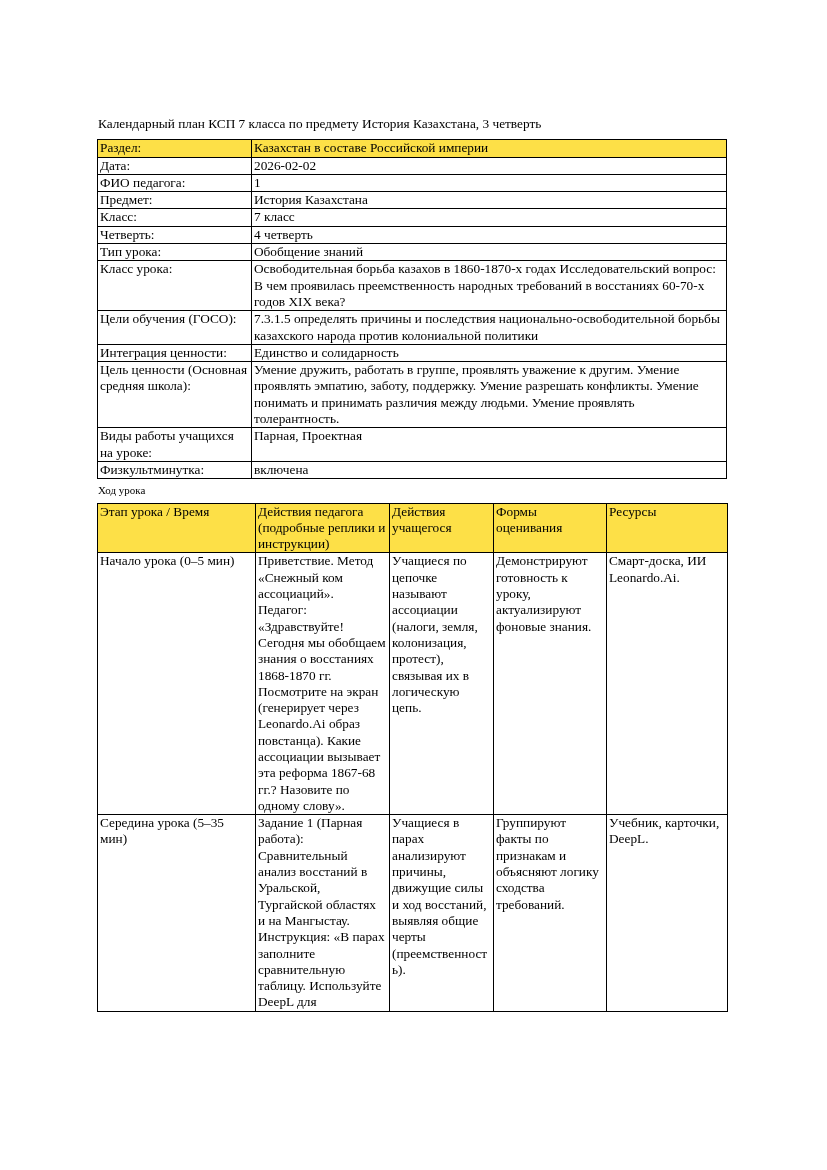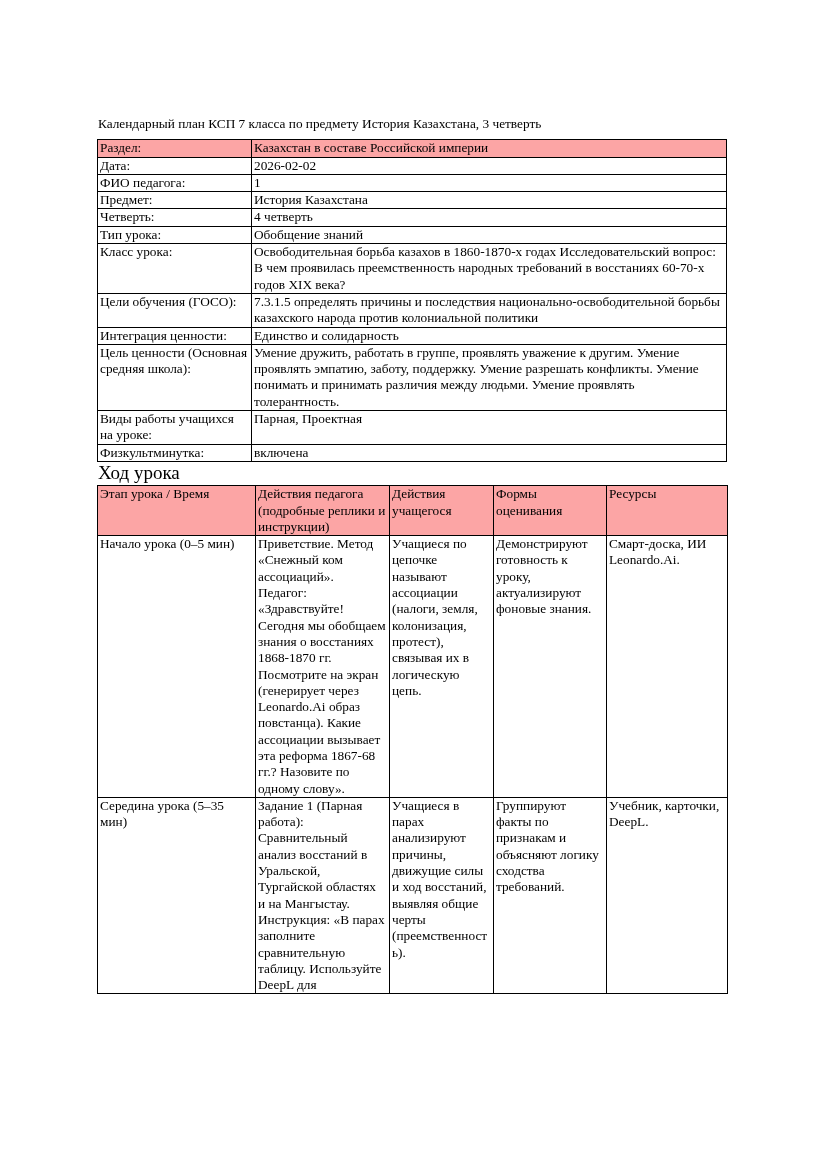--- a/index.html
+++ b/index.html
@@ -13,22 +13,22 @@
   .doc-title{font-size:13.3px;line-height:16.3px;margin:17px 0 7px 1px;}
   table{border-collapse:collapse;table-layout:fixed;width:630px;}
   td,th{
     border:1px solid #000;
     font-size:13.3px;line-height:16.3px;
     font-weight:normal;text-align:left;vertical-align:top;
     padding:0 3px 0 2px;
     overflow:hidden;word-wrap:break-word;
   }
   .info-table .label-col{width:154px;}
-  tr.hl td, .lesson-table thead th{background:#fca5a5;}
-  .section-label{font-size:19px;line-height:16.3px;margin:3px 0 4px 1px;}
+  tr.hl td, .lesson-table thead th{background:#fde047;}
+  .section-label{font-size:11px;line-height:16.3px;margin:3px 0 4px 1px;}
   .lesson-table{margin-bottom:17px;}
 </style>
 </head>
 <body>
 
 <div class="page">
 
   <div class="doc-title">Календарный план КСП 7 класса по предмету История Казахстана, 3 четверть</div>
 
   <table class="info-table">
@@ -51,20 +51,24 @@
   <tr>
     <td>ФИО педагога:</td>
     <td>1</td>
   </tr>
 
   <tr>
     <td>Предмет:</td>
     <td>История Казахстана</td>
   </tr>
 
+  <tr>
+    <td>Класс:</td>
+    <td>7 класс</td>
+  </tr>
 
   <tr>
     <td>Четверть:</td>
     <td>4 четверть</td>
   </tr>
 
   <tr>
     <td>Тип урока:</td>
     <td>Обобщение знаний</td>
   </tr>

